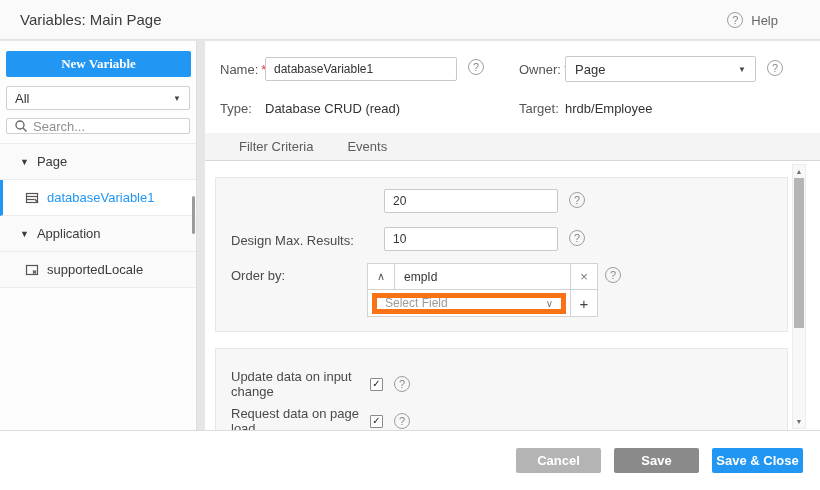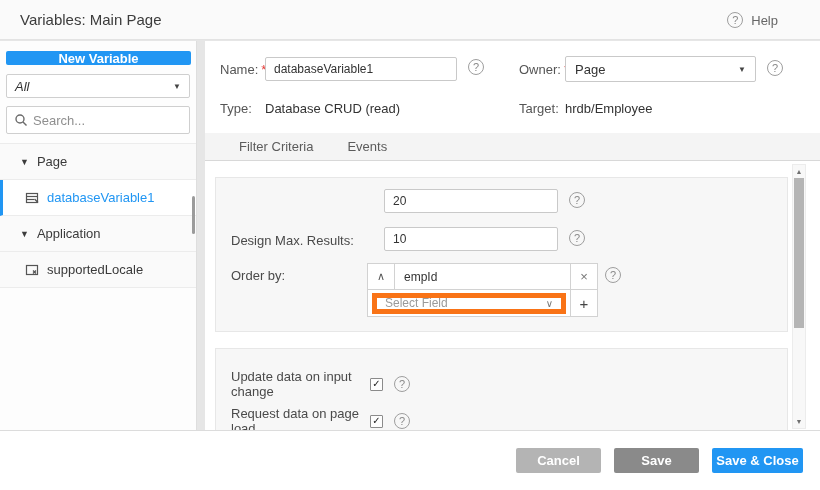--- a/index.html
+++ b/index.html
@@ -18,24 +18,24 @@
   .app{position:absolute;inset:0;background:#e6e6e6;}
 
   
   .header{position:absolute;top:0;left:0;right:0;height:40px;background:#fafafa;border-bottom:1px solid #e3e3e3;}
   .header .title{position:absolute;left:20px;top:0;line-height:40px;font-size:15px;color:#3c3c3c;}
   .help{position:absolute;right:42px;top:0;height:40px;display:flex;align-items:center;gap:8px;color:#666;font-size:13px;cursor:pointer;}
   .qmark{display:inline-flex;width:16px;height:16px;border:1px solid #9e9e9e;border-radius:50%;color:#8a8a8a;font-size:11px;align-items:center;justify-content:center;background:#fff0;}
 
   
   .sidebar{position:absolute;left:0;top:41px;width:197px;bottom:60px;background:#fdfdfd;border-right:1px solid #dedede;overflow:hidden;}
-  .btn-new{display:block;margin:10px 6px 0;width:185px;height:14px;background:var(--accent);color:#fff;border:none;border-radius:2px;font-size:13px;font-weight:bold;font-family:Liberation Sans, sans-serif;cursor:pointer;}
-  .select-box{margin:9px 6px 0;height:24px;border:1px solid #cfcfcf;background:#fff;border-radius:2px;display:flex;align-items:center;justify-content:space-between;padding:0 8px;font-size:13px;color:#333;cursor:pointer;font-style:italic;}
+  .btn-new{display:block;margin:10px 6px 0;width:185px;height:26px;background:var(--accent);color:#fff;border:none;border-radius:2px;font-size:13px;font-weight:bold;font-family:Liberation Serif, serif;cursor:pointer;}
+  .select-box{margin:9px 6px 0;height:24px;border:1px solid #cfcfcf;background:#fff;border-radius:2px;display:flex;align-items:center;justify-content:space-between;padding:0 8px;font-size:13px;color:#333;cursor:pointer;}
   .dd-arrow{font-size:8px;color:#444;}
-  .search-box{margin:8px 6px 0;height:28px;border:1px solid #cfcfcf;background:#fff;border-radius:2px;display:flex;align-items:center;padding:0 7px;gap:5px;}
+  .search-box{margin:8px 6px 0;height:16px;border:1px solid #cfcfcf;background:#fff;border-radius:2px;display:flex;align-items:center;padding:0 7px;gap:5px;}
   .search-box input{border:none;outline:none;flex:1;font-size:13px;color:#555;font-family:inherit;background:transparent;}
   .search-box input::placeholder{color:#8f8f8f;}
   .tree{margin-top:9px;border-top:1px solid #ececec;}
   .tree-row{height:36px;display:flex;align-items:center;border-bottom:1px solid #ececec;background:#fafafa;font-size:13px;color:#3a3a3a;cursor:pointer;}
   .tree-row.group{padding-left:20px;gap:8px;}
   .tree-row.item{padding-left:25px;gap:8px;}
   .tree-row.selected{background:#fff;border-left:3px solid var(--accent);padding-left:22px;color:var(--accent);}
   .caret{font-size:9px;color:#3c3c3c;}
   .tree-icon{width:14px;height:14px;flex:0 0 14px;}
   .side-scroll-thumb{position:absolute;right:1px;top:155px;width:3px;height:38px;background:#9b9b9b;border-radius:2px;cursor:pointer;}

